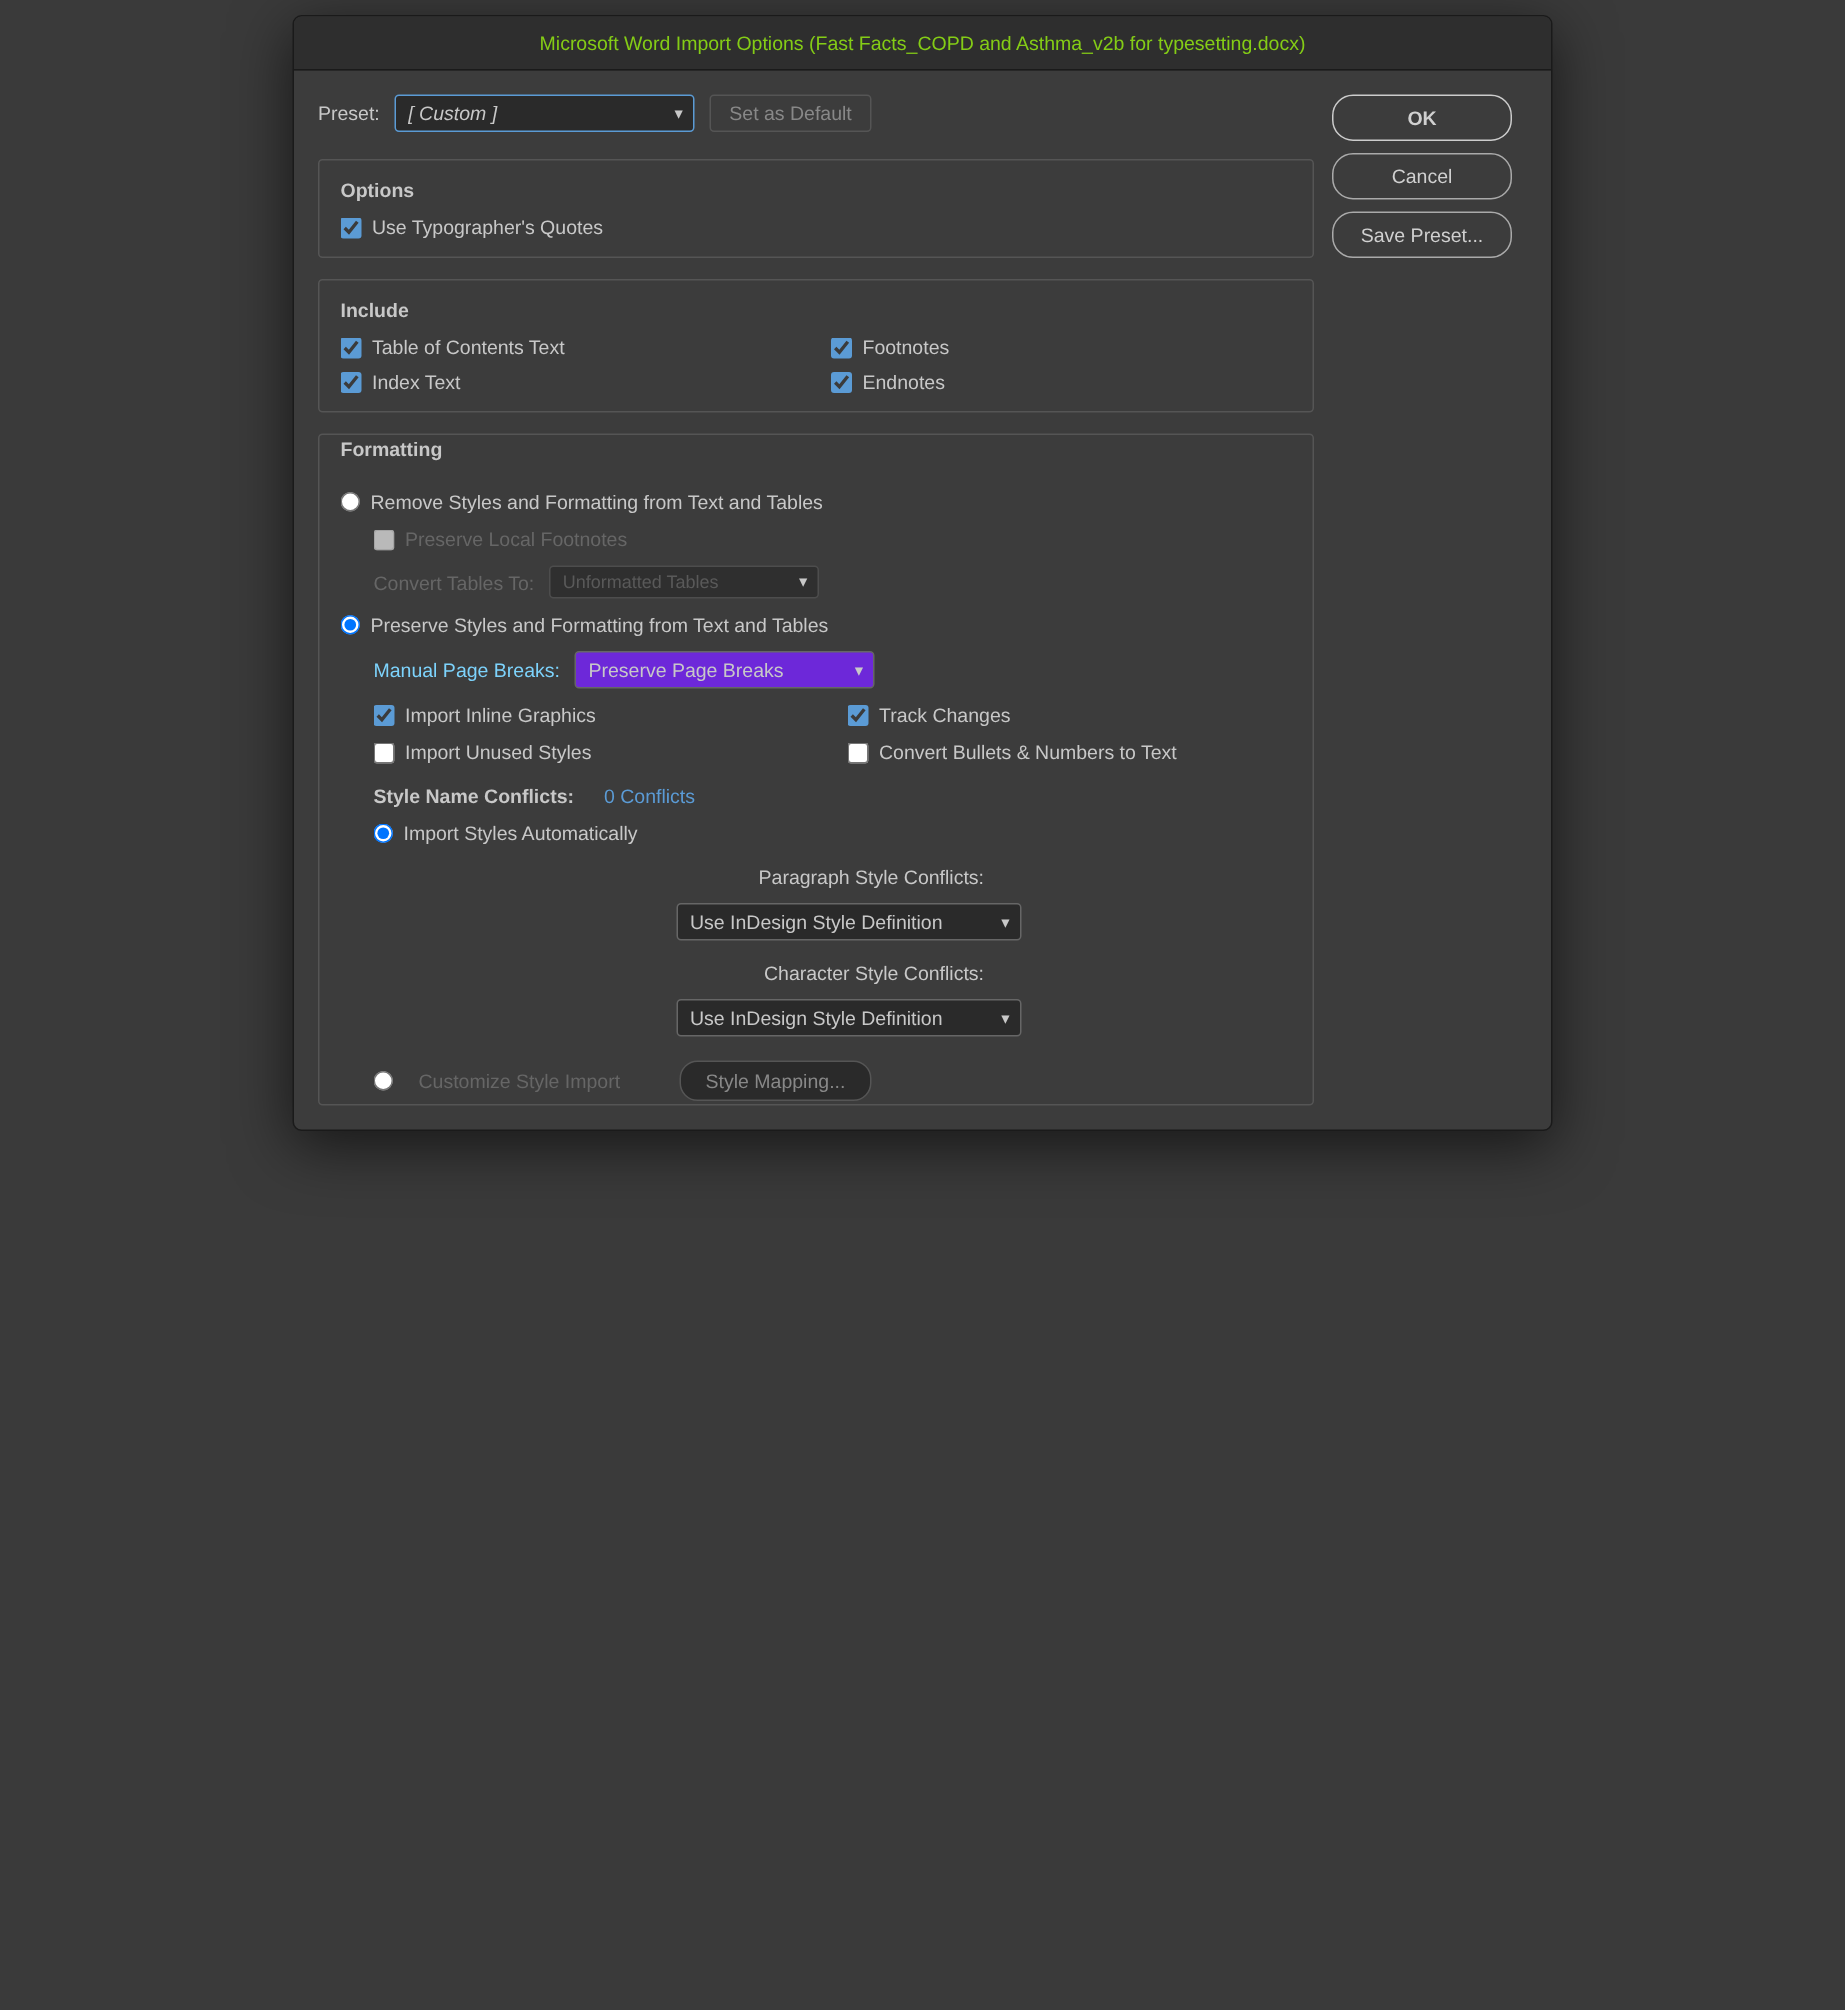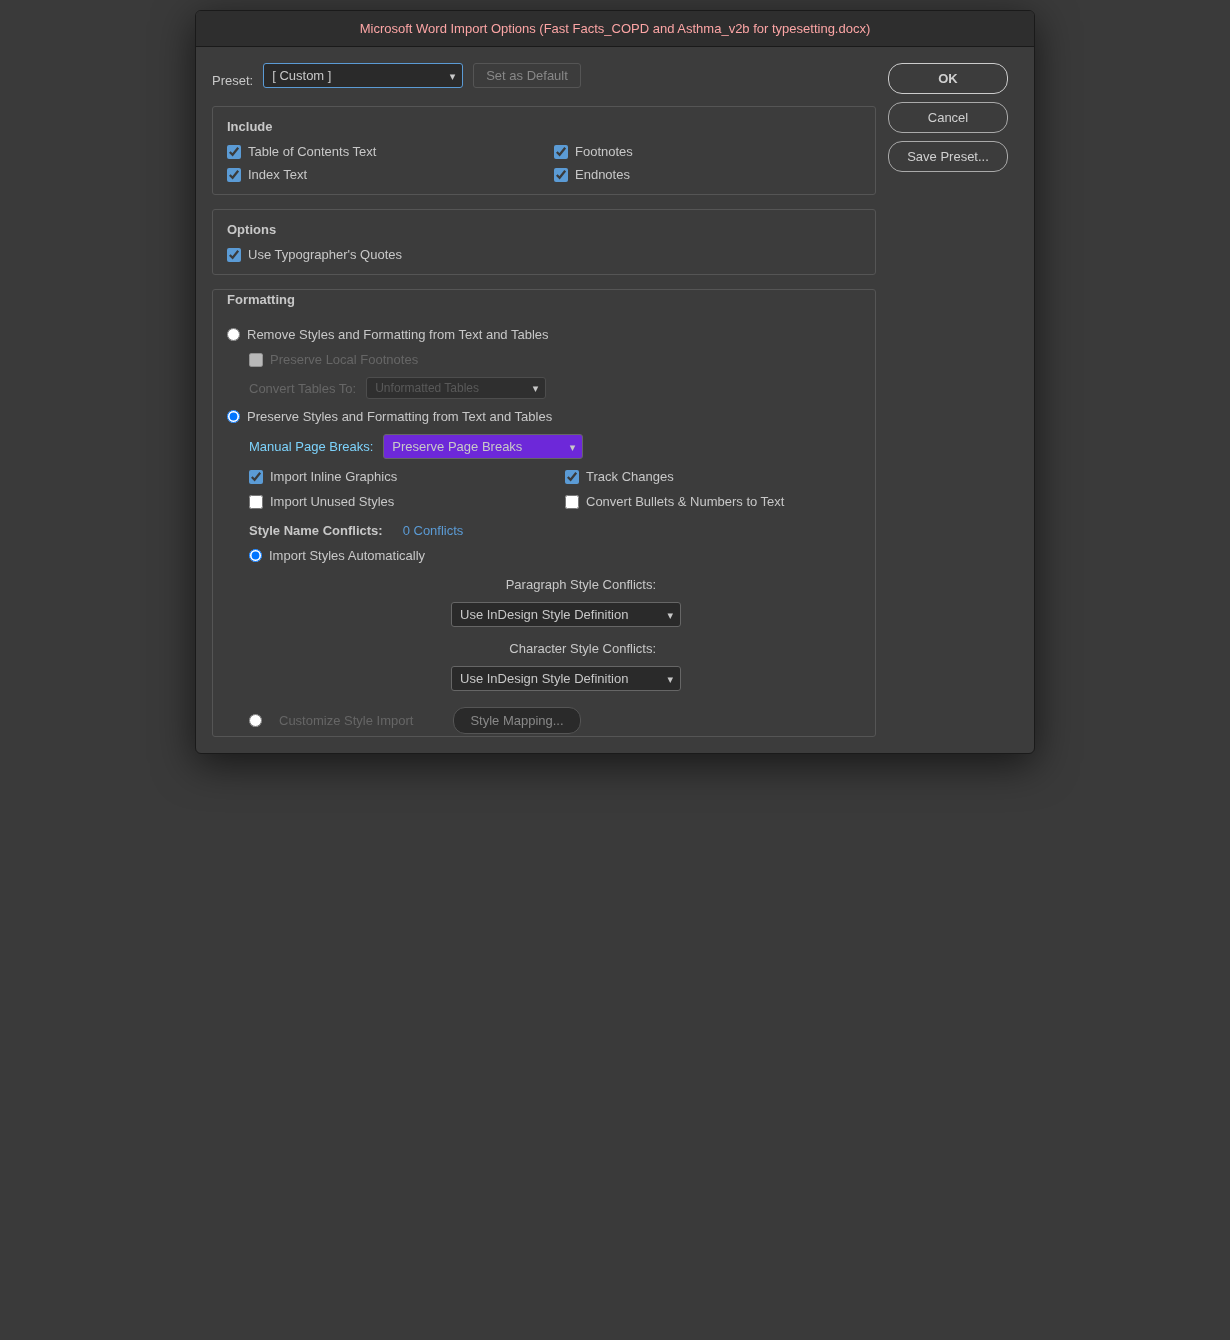--- a/index.html
+++ b/index.html
@@ -21,21 +21,21 @@
       width: 840px;
       box-shadow: 0 10px 40px rgba(0,0,0,0.6);
       overflow: hidden;
     }
     .title-bar {
       background: #2e2e2e;
       border-bottom: 1px solid #1a1a1a;
       padding: 10px 16px;
       text-align: center;
       font-size: 13px;
-      color: #fca5a5;
+      color: #84cc16;
       font-weight: 500;
     }
     .dialog-body {
       display: flex;
       padding: 16px;
       gap: 12px;
     }
     .main-content {
       flex: 1;
       display: flex;
@@ -44,41 +44,42 @@
     }
     .side-buttons {
       display: flex;
       flex-direction: column;
       gap: 8px;
       min-width: 130px;
       padding-top: 0;
     }
     .preset-row {
       display: flex;
-      align-items: flex-end;
+      align-items: center;
       gap: 10px;
       margin-bottom: 4px;
     }
     .preset-label {
       color: #c8c8c8;
       font-size: 13px;
       white-space: nowrap;
     }
     .preset-select {
       background: #2a2a2a;
       border: 1.5px solid #5b9bd5;
       border-radius: 3px;
       color: #c8c8c8;
       font-size: 13px;
       padding: 4px 24px 4px 8px;
       appearance: none;
       -webkit-appearance: none;
       cursor: pointer;
       width: 200px;
       position: relative;
+      font-style: italic;
     }
     .select-wrapper {
       position: relative;
       display: inline-block;
     }
     .select-wrapper::after {
       content: '▾';
       position: absolute;
       right: 8px;
       top: 50%;
@@ -292,48 +293,48 @@
         <div class="select-wrapper">
           <select class="preset-select">
             <option>[ Custom ]</option>
             <option>Default</option>
           </select>
         </div>
         <button class="set-default-btn">Set as Default</button>
       </div>
 
       <div class="section-box">
-        <div class="section-title">Include</div>
-        <div class="checkbox-grid">
-
-          <div class="checkbox-item">
-            <input type="checkbox" checked="" id="toc" style="">
-            <label for="toc">Table of Contents Text</label>
-          </div>
-          <div class="checkbox-item">
-            <input type="checkbox" checked="" id="footnotes" style="">
-            <label for="footnotes">Footnotes</label>
-          </div>
-
-          <div class="checkbox-item">
-            <input type="checkbox" checked="" id="index" style="">
-            <label for="index">Index Text</label>
-          </div>
-          <div class="checkbox-item">
-            <input type="checkbox" checked="" id="endnotes" style="">
-            <label for="endnotes">Endnotes</label>
-          </div>
-        </div>
-      </div>
-
-      <div class="section-box">
         <div class="section-title">Options</div>
         <div class="checkbox-item">
           <input type="checkbox" checked="" id="typo_quotes" style="">
           <label for="typo_quotes">Use Typographer's Quotes</label>
+        </div>
+      </div>
+
+      <div class="section-box">
+        <div class="section-title">Include</div>
+        <div class="checkbox-grid">
+
+          <div class="checkbox-item">
+            <input type="checkbox" checked="" id="toc" style="">
+            <label for="toc">Table of Contents Text</label>
+          </div>
+          <div class="checkbox-item">
+            <input type="checkbox" checked="" id="footnotes" style="">
+            <label for="footnotes">Footnotes</label>
+          </div>
+
+          <div class="checkbox-item">
+            <input type="checkbox" checked="" id="index" style="">
+            <label for="index">Index Text</label>
+          </div>
+          <div class="checkbox-item">
+            <input type="checkbox" checked="" id="endnotes" style="">
+            <label for="endnotes">Endnotes</label>
+          </div>
         </div>
       </div>
 
       <div class="formatting-section">
         <div class="section-title">Formatting</div>
 
         <div class="radio-item">
           <input type="radio" name="formatting_mode" id="remove_styles" style="">
           <label for="remove_styles">Remove Styles and Formatting from Text and Tables</label>
         </div>

